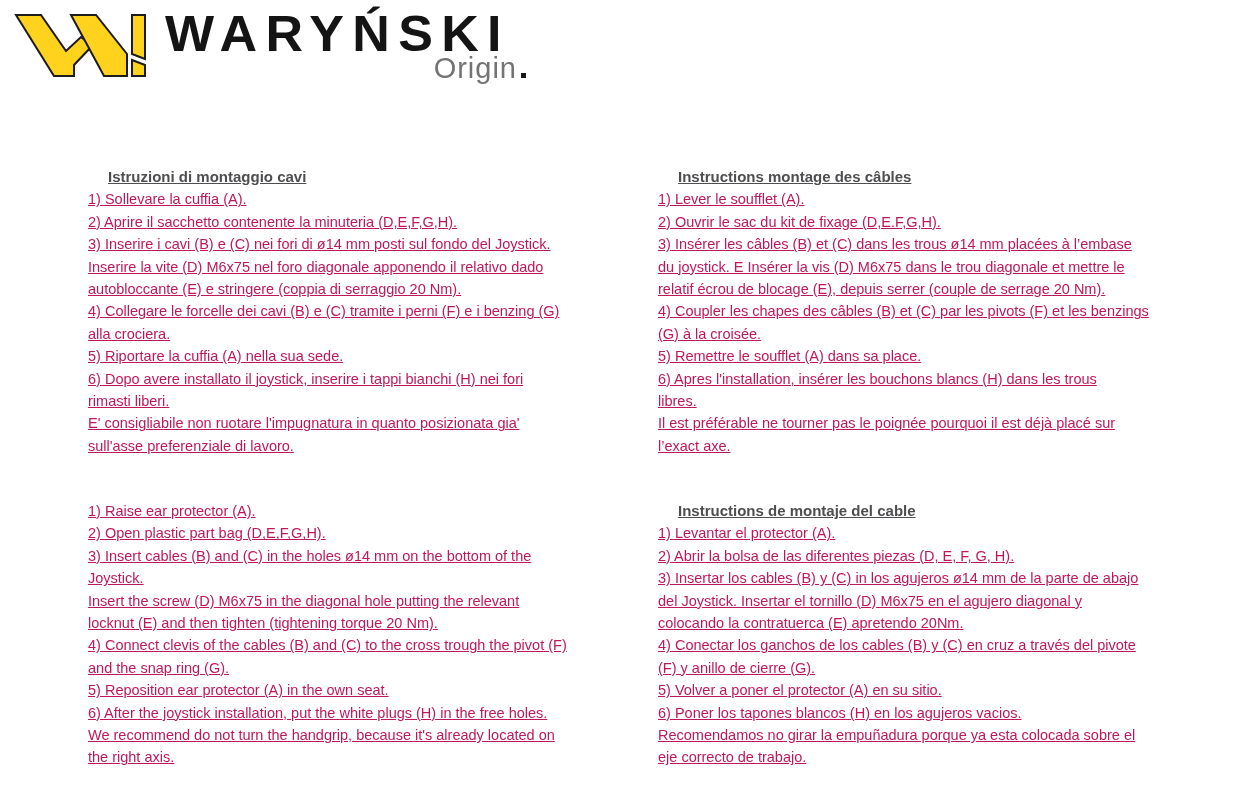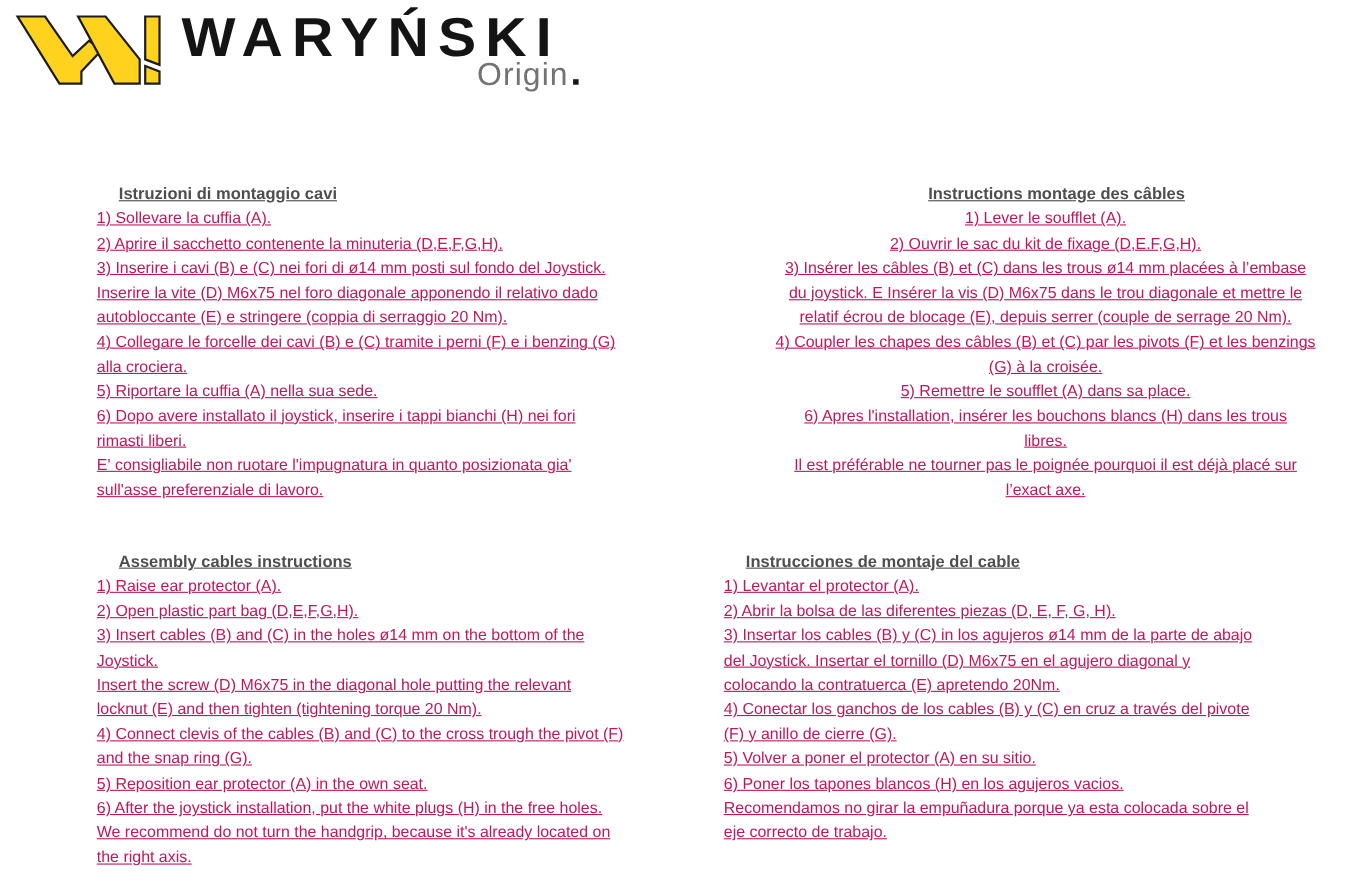--- a/index.html
+++ b/index.html
@@ -37,21 +37,21 @@
   .section { position:absolute; width:585px; }
   .sec-title {
     font-size:15px; line-height:22.4px; font-weight:bold;
     text-decoration:underline; color:#4e4e50; white-space:pre;margin-left:20px;
   }
   .sec-body {
     font-size:14.5px; line-height:22.4px;
     color:#be185d; white-space:pre;text-decoration:underline;
   }
   #sec-italian  { left:88px;  top:166px; }
-  #sec-french   { left:658px; top:166px;text-align:center; }
+  #sec-french   { left:658px; top:166px; }
   #sec-english  { left:88px;  top:500px; }
   #sec-spanish  { left:658px; top:500px; }
 </style>
 </head>
 <body>
 
 <div class="page">
 
   <header class="brand">
     <svg class="mark" viewBox="0 0 148 82" aria-hidden="true">
@@ -90,37 +90,36 @@
 4) Coupler les chapes des câbles (B) et (C) par les pivots (F) et les benzings
 (G) à la croisée.
 5) Remettre le soufflet (A) dans sa place.
 6) Apres l'installation, insérer les bouchons blancs (H) dans les trous
 libres.
 Il est préférable ne tourner pas le poignée pourquoi il est déjà placé sur
 l’exact axe.</div>
   </section>
 
   <section class="section" id="sec-english">
-    <div class="sec-title">Assembly cables instructions</div>
     <div class="sec-body">1) Raise ear protector (A).
 2) Open plastic part bag (D,E,F,G,H).
 3) Insert cables (B) and (C) in the holes ø14 mm on the bottom of the
 Joystick.
 Insert the screw (D) M6x75 in the diagonal hole putting the relevant
 locknut (E) and then tighten (tightening torque 20 Nm).
 4) Connect clevis of the cables (B) and (C) to the cross trough the pivot (F)
 and the snap ring (G).
 5) Reposition ear protector (A) in the own seat.
 6) After the joystick installation, put the white plugs (H) in the free holes.
 We recommend do not turn the handgrip, because it's already located on
 the right axis.</div>
   </section>
 
   <section class="section" id="sec-spanish">
-    <div class="sec-title">Instrucciones de montaje del cable</div>
+    <div class="sec-title">Instructions de montaje del cable</div>
     <div class="sec-body">1) Levantar el protector (A).
 2) Abrir la bolsa de las diferentes piezas (D, E, F, G, H).
 3) Insertar los cables (B) y (C) in los agujeros ø14 mm de la parte de abajo
 del Joystick. Insertar el tornillo (D) M6x75 en el agujero diagonal y
 colocando la contratuerca (E) apretendo 20Nm.
 4) Conectar los ganchos de los cables (B) y (C) en cruz a través del pivote
 (F) y anillo de cierre (G).
 5) Volver a poner el protector (A) en su sitio.
 6) Poner los tapones blancos (H) en los agujeros vacios.
 Recomendamos no girar la empuñadura porque ya esta colocada sobre el

